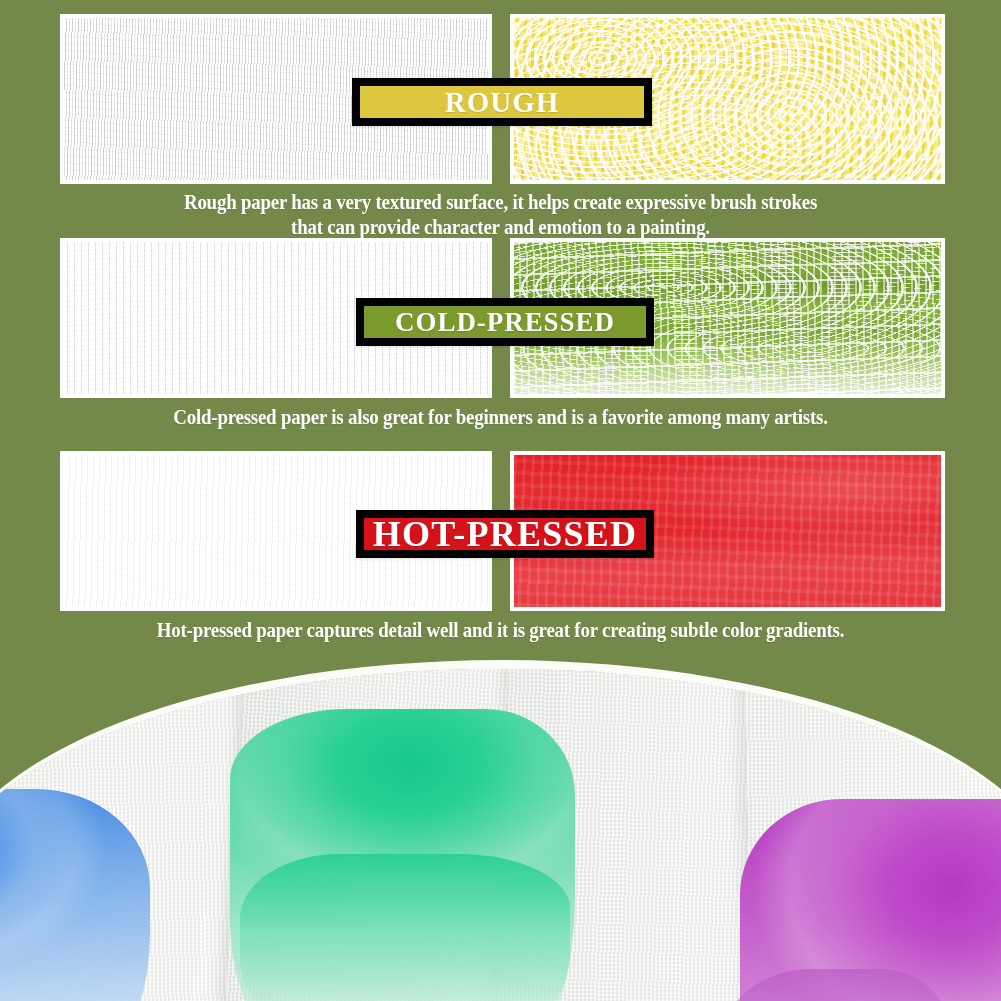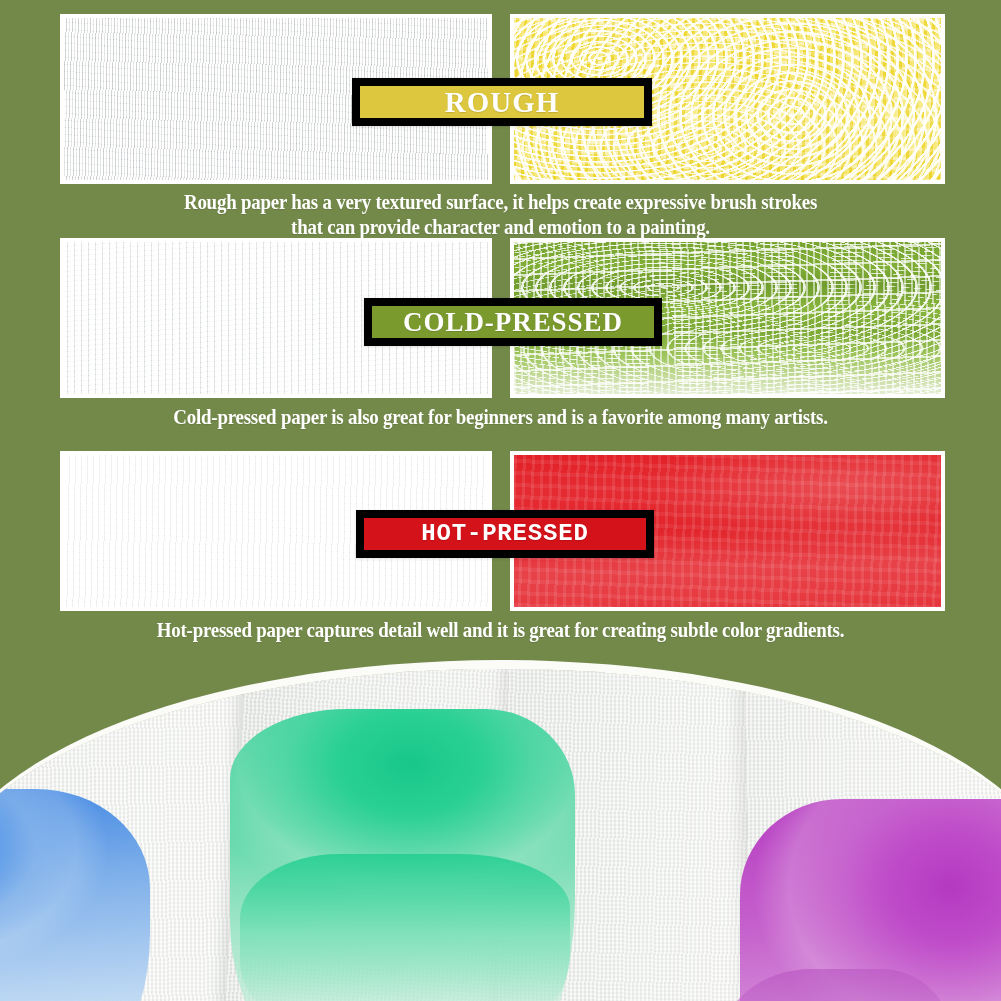--- a/index.html
+++ b/index.html
@@ -332,41 +332,41 @@
   <div class="compare-row" style="top:230px;height:210px;">
     <div class="panels" style="top:8px;height:160px;">
       <div class="panel panel-left">
         <div class="panel-inner paper-cold"></div>
       </div>
       <div class="panel panel-right">
         <div class="panel-inner swatch-green"></div>
       </div>
     </div>
 
-    <div class="label-banner" style="left:356px;top:68px;width:298px;height:48px;background:#7b9a2e;margin-left:8px;">
+    <div class="label-banner" style="left:356px;top:68px;width:298px;height:48px;background:#7b9a2e;">
       <span class="label-text" style="font-size:27px;">COLD-PRESSED</span>
     </div>
 
     <div class="caption" style="top:175px;">
       <div>Cold-pressed paper is also great for beginners and is a favorite among many artists.</div>
     </div>
   </div>
 
   <div class="compare-row" style="top:440px;height:220px;">
     <div class="panels" style="top:11px;height:160px;">
       <div class="panel panel-left">
         <div class="panel-inner paper-hot"></div>
       </div>
       <div class="panel panel-right">
         <div class="panel-inner swatch-red"></div>
       </div>
     </div>
 
     <div class="label-banner" style="left:356px;top:70px;width:298px;height:48px;background:#d4121a;">
-      <span class="label-text" style="font-size:24px;font-family:Liberation Mono, monospace;">HOT-PRESSED</span>
+      <span class="label-text" style="font-size:36px;">HOT-PRESSED</span>
     </div>
 
     <div class="caption" style="top:178px;">
       <div>Hot-pressed paper captures detail well and it is great for creating subtle color gradients.</div>
     </div>
   </div>
 
   <div id="photo-wrap">
     <div class="photo-inner">
       <div class="sheet sheet-1">

